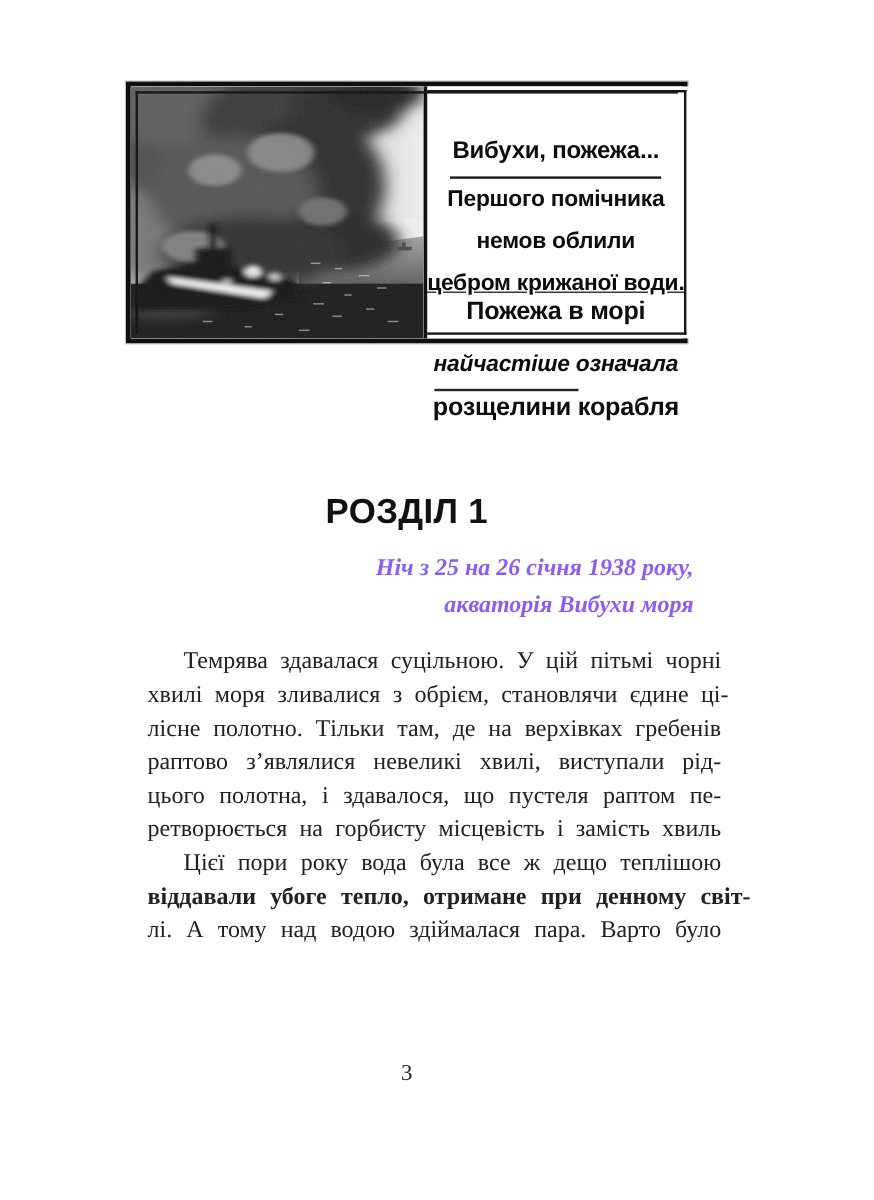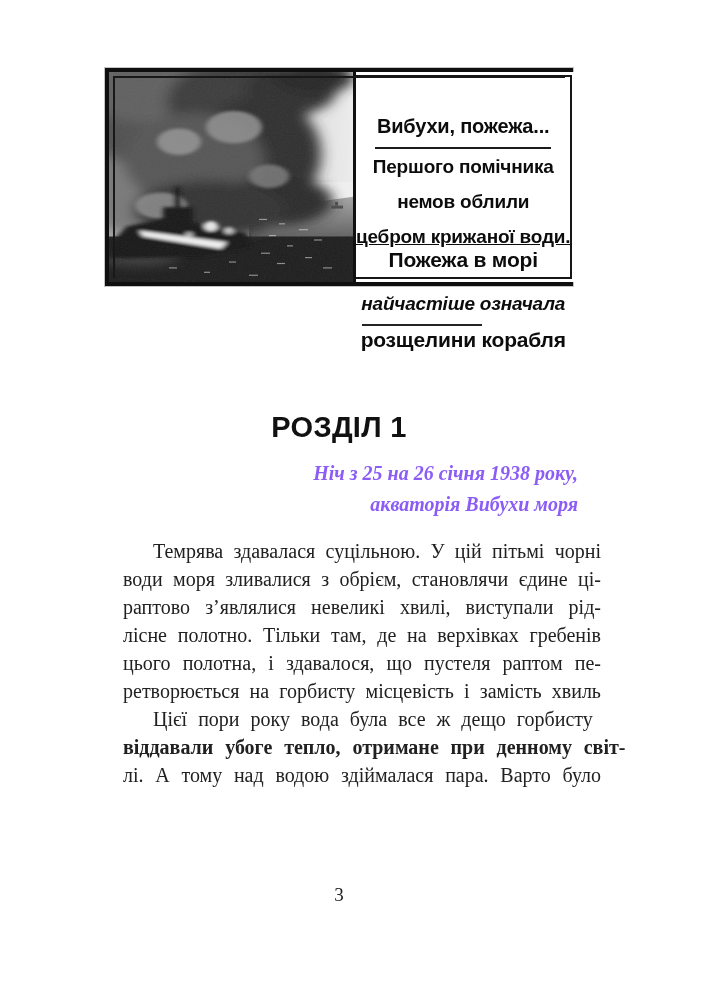--- a/index.html
+++ b/index.html
@@ -204,25 +204,25 @@
 
   <div class="chapter-title">РОЗДІЛ 1</div>
 
   <div class="subtitle">
     <div>Ніч з 25 на 26 січня 1938 року,</div>
     <div>акваторія Вибухи моря</div>
   </div>
 
   <div class="body-text">
     <div class="bline indent"><span class="t" style="word-spacing: 5.26562px;">Темрява здавалася суцільною. У цій пітьмі чорні</span></div>
-    <div class="bline"><span class="t" style="word-spacing: 5.36384px;">води моря зливалися з обрієм, становлячи єдине ці-</span></div>
+    <div class="bline"><span class="t" style="word-spacing: 5.36384px;">хвилі моря зливалися з обрієм, становлячи єдине ці-</span></div>
+    <div class="bline"><span class="t" style="word-spacing: 5.69866px;">лісне полотно. Тільки там, де на верхівках гребенів</span></div>
     <div class="bline"><span class="t" style="word-spacing: 10.0531px;">раптово з’являлися невеликі хвилі, виступали рід-</span></div>
-    <div class="bline"><span class="t" style="word-spacing: 5.69866px;">лісне полотно. Тільки там, де на верхівках гребенів</span></div>
     <div class="bline"><span class="t" style="word-spacing: 7.13839px;">цього полотна, і здавалося, що пустеля раптом пе-</span></div>
     <div class="bline"><span class="t" style="word-spacing: 5.1901px;">ретворюється на горбисту місцевість і замість хвиль</span></div>
-    <div class="bline indent"><span class="t" style="word-spacing: 6.00586px;">Цієї пори року вода була все ж дещо горбисту</span></div>
+    <div class="bline indent"><span class="t" style="word-spacing: 6.00586px;">Цієї пори року вода була все ж дещо теплішою</span></div>
     <div class="bline"><span class="t" style="word-spacing: 6.83333px; font-weight: bold;">віддавали убоге тепло, отримане при денному світ-</span></div>
     <div class="bline"><span class="t" style="word-spacing: 6.72266px;">лі. А тому над водою здіймалася пара. Варто було</span></div>
   </div>
 
   <div class="page-number">3</div>
 
 </div>
 
 </body></html>

